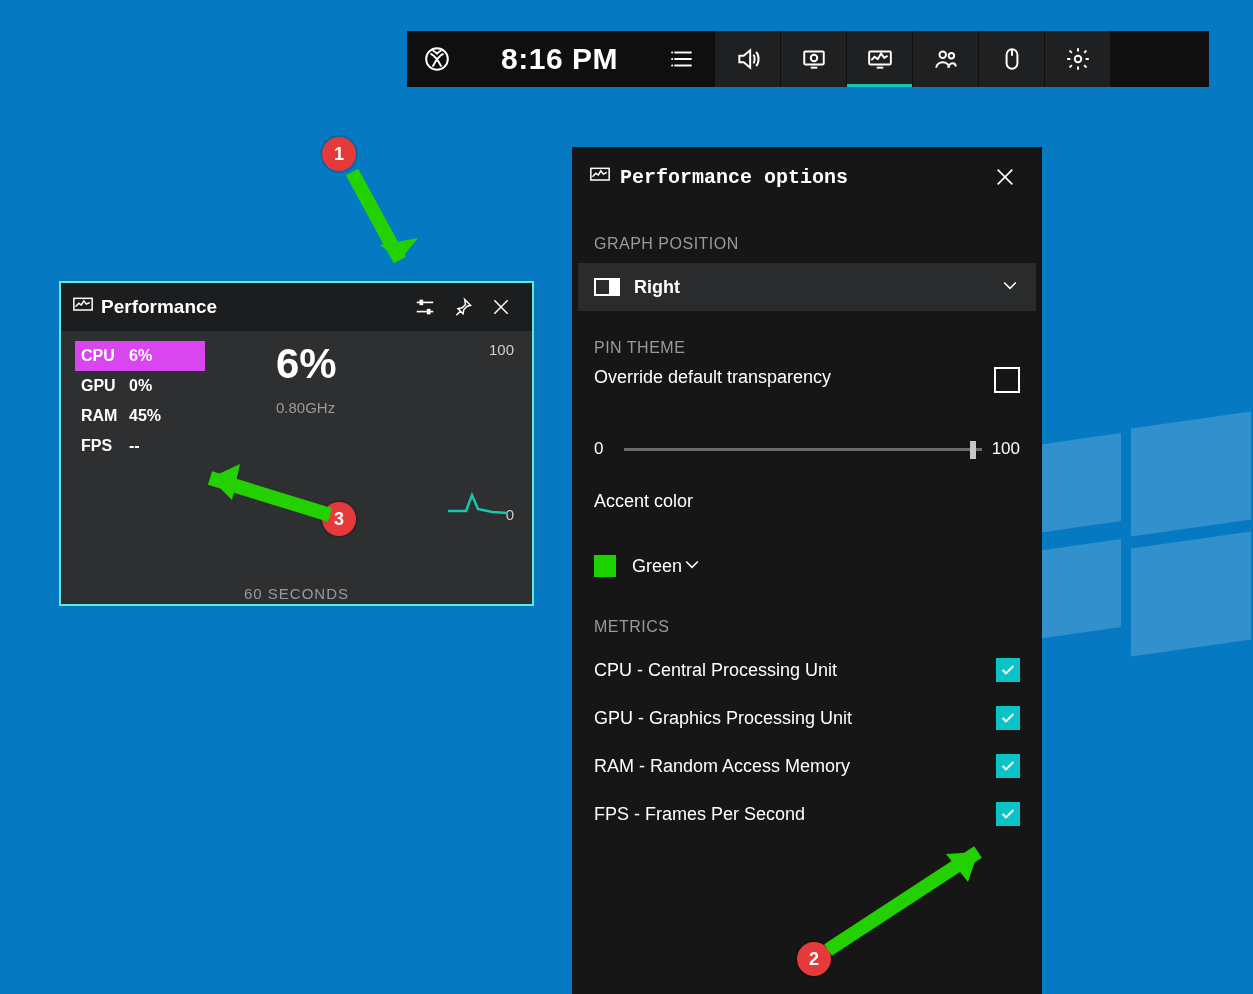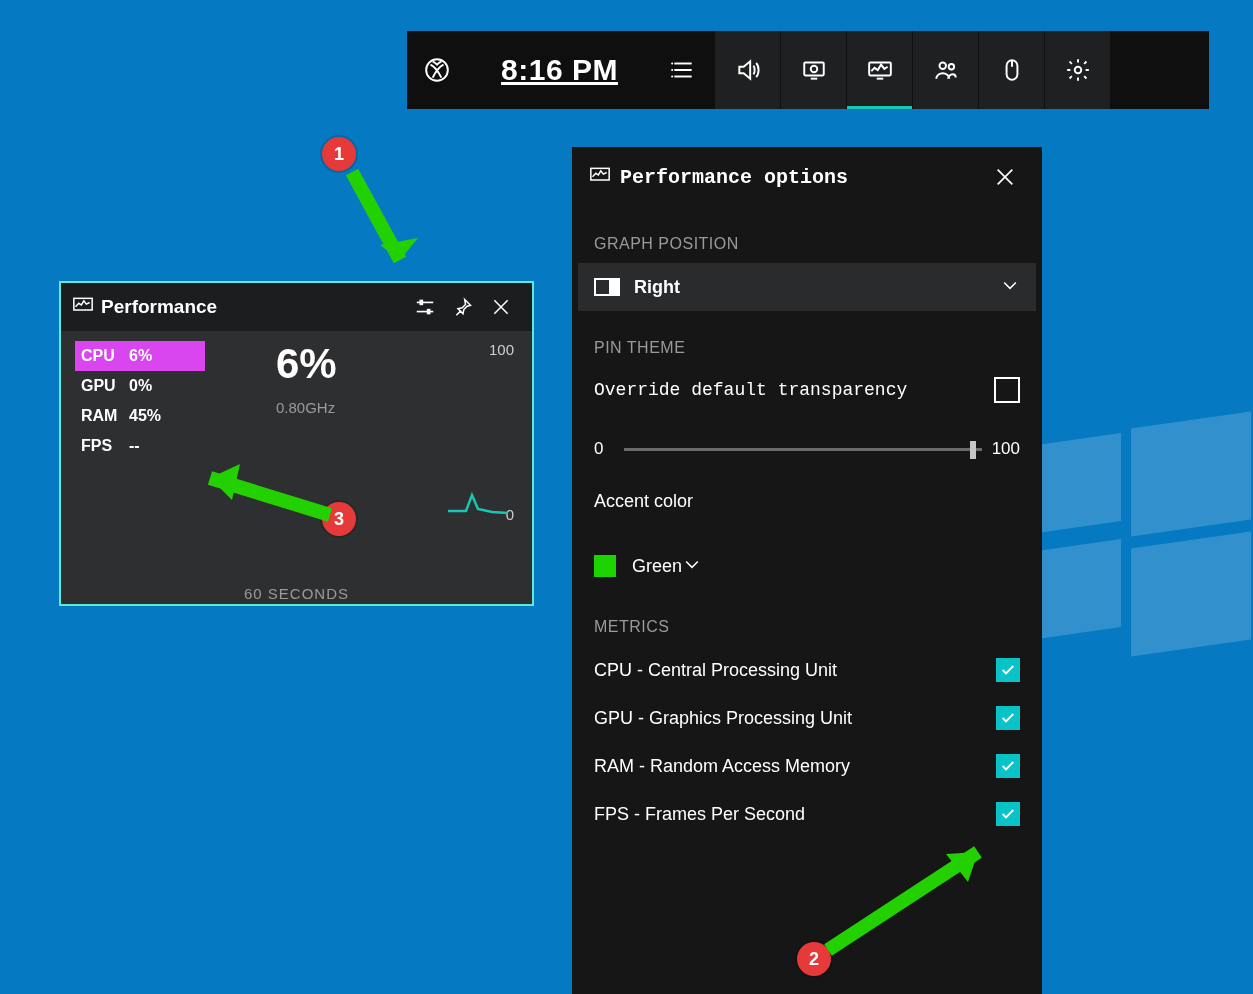--- a/index.html
+++ b/index.html
@@ -15,22 +15,22 @@
   }
   html,body{margin:0;padding:0;width:1253px;height:994px;overflow:hidden;
     font-family:"Segoe UI",Arial,sans-serif;background:var(--bg-blue);}
   body{position:relative;}
 
   
   .winlogo{position:absolute;right:0;top:420px;width:230px;height:320px;opacity:.18;}
   .winlogo div{position:absolute;background:#fff;}
 
   
-  .topbar{position:absolute;left:407px;top:31px;width:802px;height:78px;
-    background:var(--topbar);display:flex;align-items:center;color:#fff;text-decoration:underline;}
+  .topbar{position:absolute;left:407px;top:31px;width:802px;height:56px;
+    background:var(--topbar);display:flex;align-items:center;color:#fff;}
   .topbar .seg{height:100%;display:flex;align-items:center;justify-content:center;}
   .xbox{width:60px;justify-content:flex-end;}
   .clock{width:185px;font-weight:700;font-size:30px;letter-spacing:.5px;}
   .listbtn{width:62px;}
   .icobtn{width:65px;background:#1f2021;margin-left:1px;cursor:pointer;}
   .icobtn.active{box-shadow:inset 0 -3px 0 var(--cyan);}
   .svgico{width:26px;height:26px;fill:none;stroke:#fff;stroke-width:1.8;}
 
   
   .perf{position:absolute;left:59px;top:281px;width:471px;height:321px;
@@ -60,21 +60,21 @@
   .opts-hdr{display:flex;align-items:center;height:60px;padding:0 18px;}
   .opts-hdr .ttl{font-size:20px;font-weight:600;margin-left:10px;font-family:Liberation Mono, monospace;}
   .opts-hdr .sp{flex:1;}
   .section{padding:0 22px;}
   .shead{color:var(--muted);font-size:16px;letter-spacing:.5px;margin:28px 0 10px;}
   .dropdown{background:#2a2b2c;height:48px;display:flex;align-items:center;padding:0 16px;cursor:pointer;}
   .dropdown .gl{width:22px;height:14px;border:2px solid #fff;margin-right:14px;position:relative;}
   .dropdown .gl.right::after{content:"";position:absolute;right:0;top:0;bottom:0;width:9px;background:#fff;}
   .dropdown .lbl{font-size:18px;font-weight:600;}
   .dropdown .sp{flex:1;}
-  .chrow{display:flex;align-items:center;height:46px;font-size:18px;font-family:Liberation Mono, monospace;}
+  .chrow{display:flex;align-items:flex-start;height:46px;font-size:18px;}
   .chrow .sp{flex:1;}
   .chkbox{width:22px;height:22px;border:2px solid #fff;cursor:pointer;}
   .slider{position:relative;height:30px;margin:22px 0 8px;}
   .slider .track{position:absolute;left:30px;right:38px;top:13px;height:3px;background:#6b6b6b;}
   .slider .knob{position:absolute;right:44px;top:6px;width:6px;height:18px;background:#c7c7c7;cursor:pointer;}
   .slider .min{position:absolute;left:0;top:4px;font-size:17px;}
   .slider .max{position:absolute;right:0;top:4px;font-size:17px;}
   .accentrow{display:flex;align-items:center;height:48px;font-size:18px;cursor:pointer;}
   .swatch{width:22px;height:22px;background:var(--accent-green);margin-right:16px;}
   .mchk{display:flex;align-items:center;height:48px;font-size:18px;}

